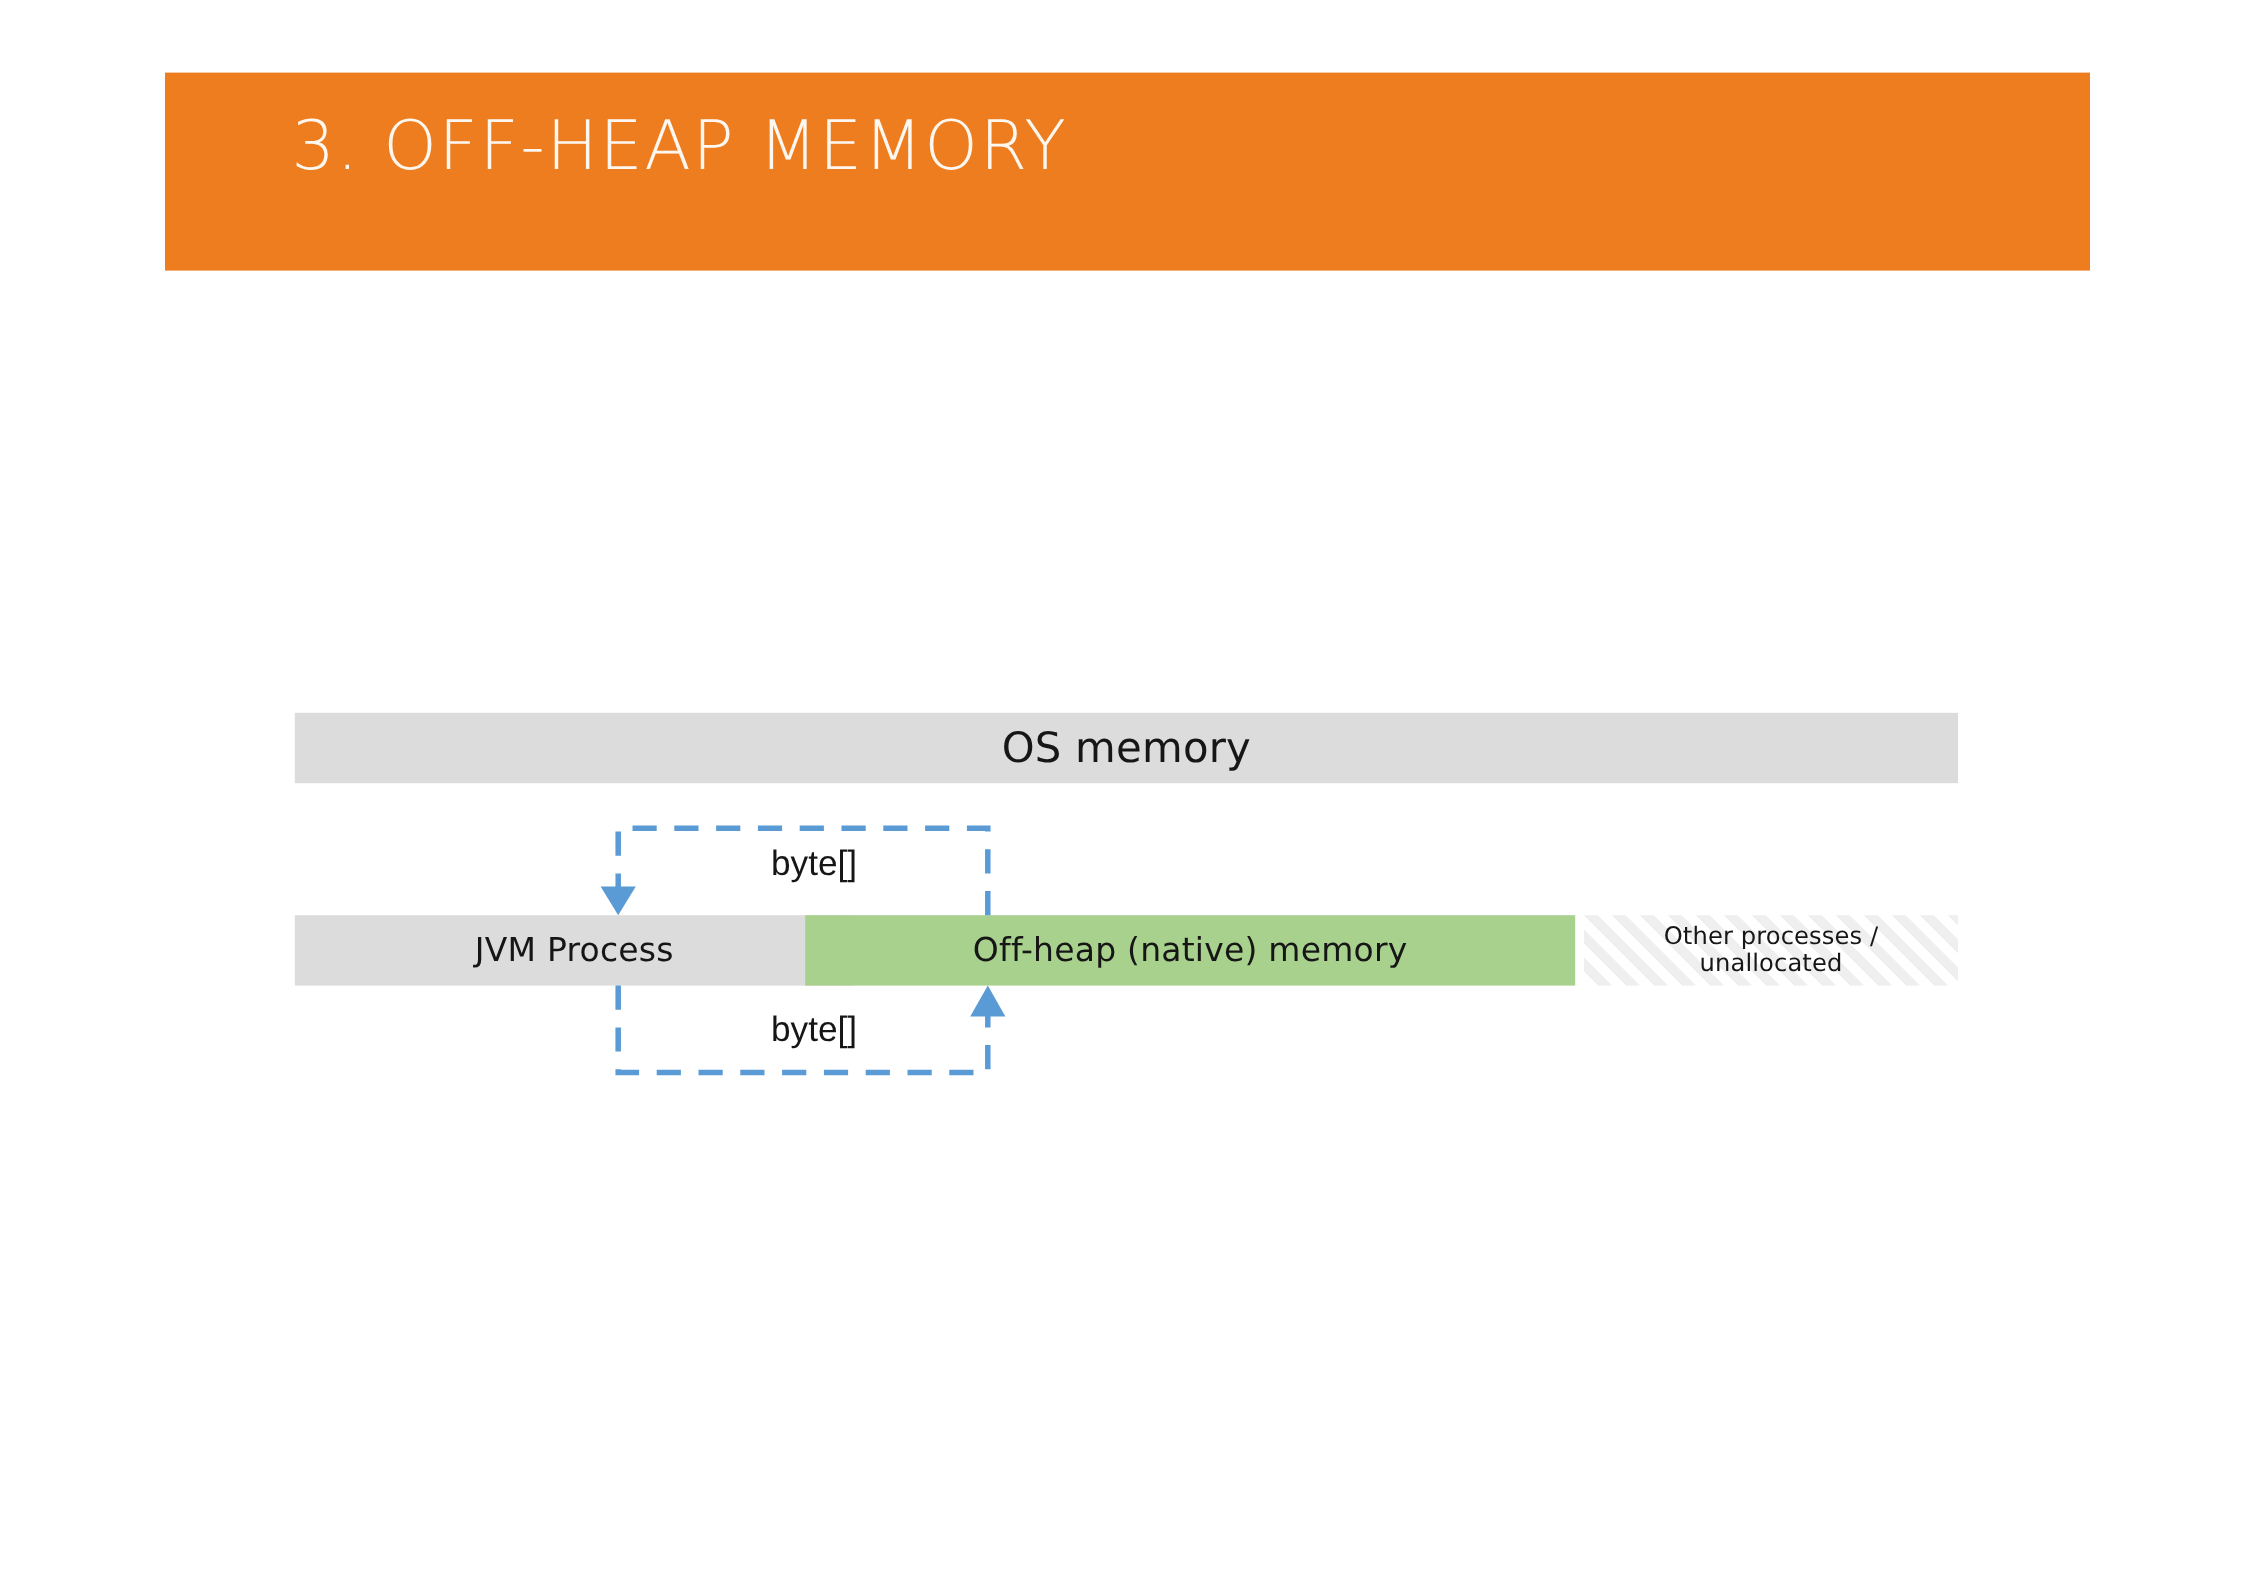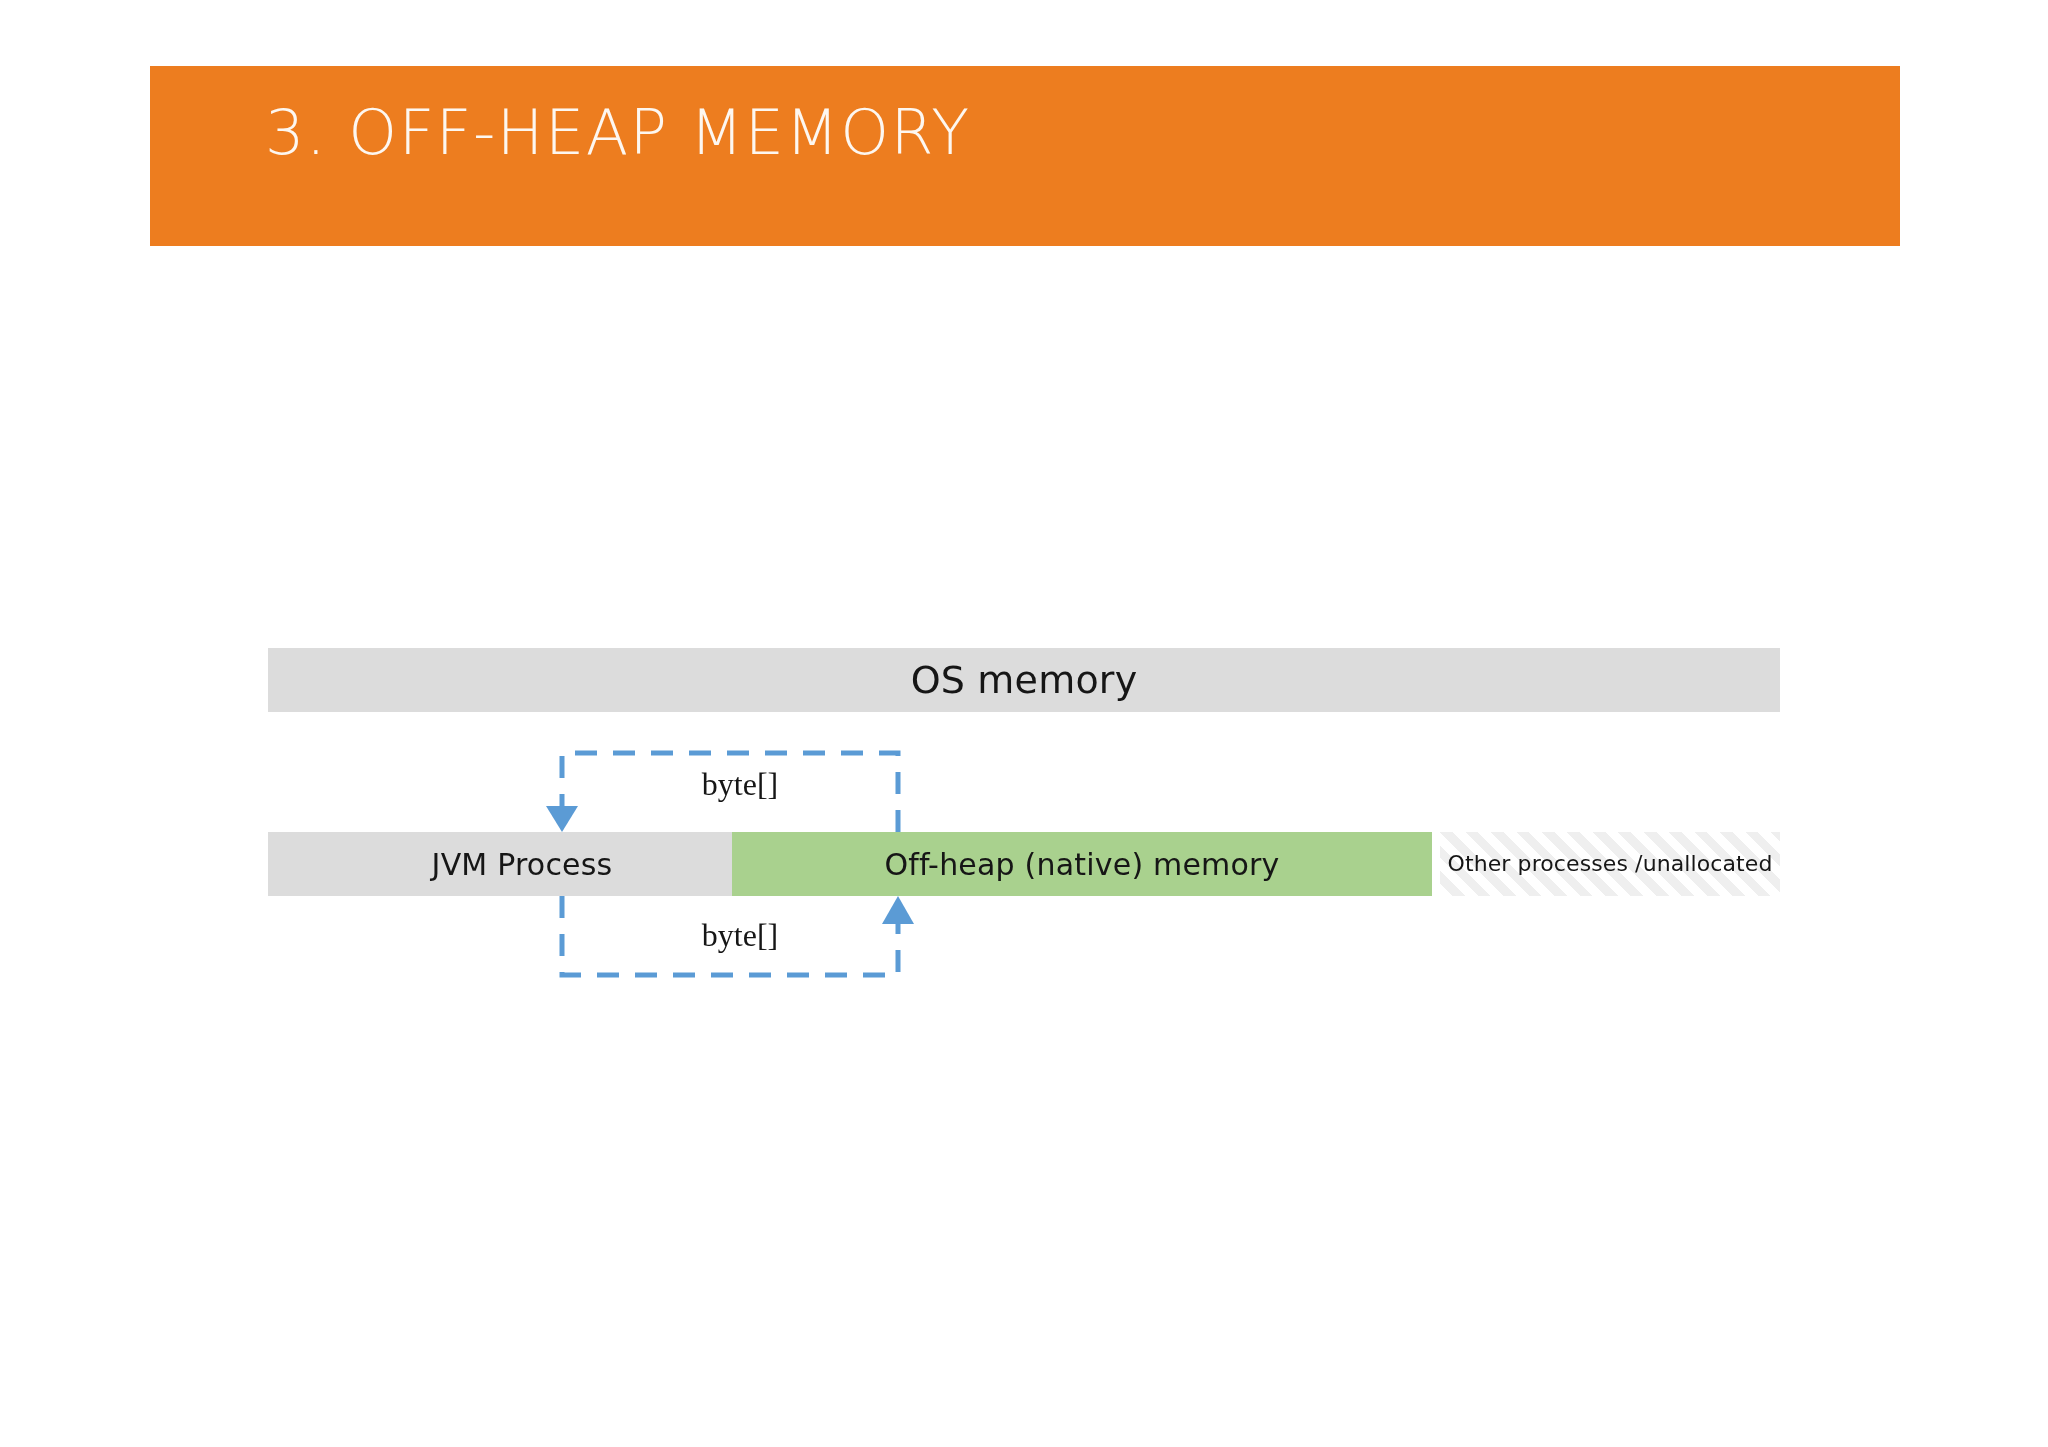--- a/index.html
+++ b/index.html
@@ -111,42 +111,42 @@
     width: 340px;
     height: 64px;
     background-color: #ffffff;
     background-image: repeating-linear-gradient(
       45deg,
       #ffffff 0px,
       #ffffff 9px,
       #EFEFEF 9px,
       #EFEFEF 18px
     );
-    flex-direction: row;
+    flex-direction: column;
     line-height: 1.15;
   }
   #other-bar .line {
     font-size: 22px;
     letter-spacing: 0.1px;
     text-align: center;
   }
 
   
   #callout-svg {
     position: absolute;
     left: 0;
     top: 0;
     width: 2048px;
     height: 1447px;
     pointer-events: none;
   }
 
   .byte-label {
     position: absolute;
-    font-family: Liberation Serif, serif;
+    font-family: Liberation Sans, sans-serif;
     font-size: 32px;
     color: #161616;
     white-space: nowrap;
     transform: translateX(-50%);
   }
   #byte-label-top  { left: 740px; top: 766px; }
   #byte-label-bottom { left: 740px; top: 917px; }
 </style>
 </head>
 <body>

